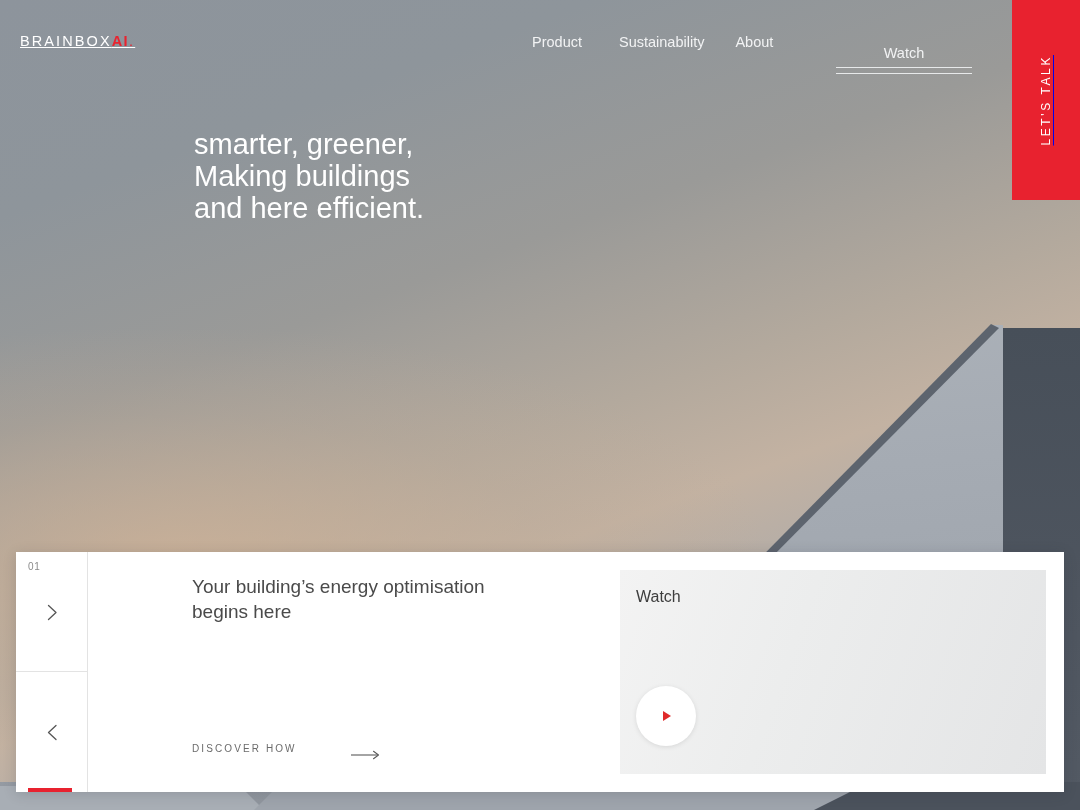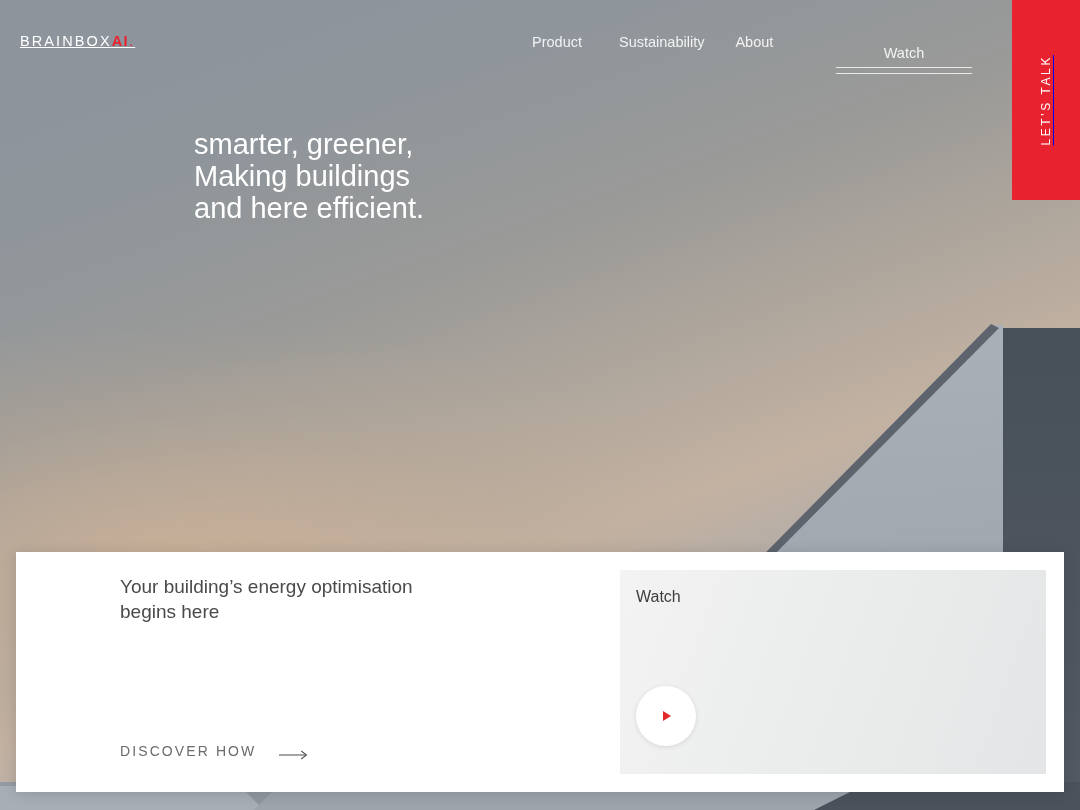--- a/index.html
+++ b/index.html
@@ -160,21 +160,21 @@
     flex:0 0 426px; position:relative; padding:22px 0 0 104px;
   }
   #card-heading {
     font-size:19px; line-height:25px; color:#4a4a4a; font-weight:400; width:300px;
   }
   #discover-link {
     position:absolute; left:104px; top:191px;
     display:flex; align-items:center; width:200px;
     text-decoration:none; color:#6b6b6b;
   }
-  #discover-label { font-size:14px; letter-spacing:2.1px; white-space:nowrap; }
+  #discover-label { font-size:10px; letter-spacing:2.1px; white-space:nowrap; }
   #discover-arrow { position:absolute; left:159px; top:3px; }
 
   #video-panel {
     position:absolute; left:604px; top:18px; width:426px; height:204px;
     background:linear-gradient(110deg,#f3f3f3 0%,#eceded 40%,#e4e5e6 100%);
     overflow:hidden;
   }
   #watch-label {
     position:absolute; left:16px; top:18px;
     font-size:16px; color:#3d3d3d; font-weight:400;
@@ -261,20 +261,45 @@
 </header>
 
 <h1 id="hero-headline">
   <span class="hl">smarter, greener,</span>
   <span class="hl">Making buildings</span>
   <span class="hl">and here efficient.</span>
 </h1>
 
 <section id="promo-card">
 
+  <div id="carousel-rail">
+    <span id="slide-index">01</span>
+
+    <button class="rail-btn" id="carousel-next">
+      <span>
+        <svg width="11" height="17" viewBox="0 0 11 17" fill="none">
+          <path d="M1.5 1.5 L9 8.5 L1.5 15.5" stroke="#555" stroke-width="1.3" stroke-linecap="round" stroke-linejoin="round"></path>
+        </svg>
+      </span>
+    </button>
+
+    <div id="rail-divider"></div>
+
+    <button class="rail-btn" id="carousel-prev">
+      <span>
+        <svg width="11" height="17" viewBox="0 0 11 17" fill="none">
+          <path d="M9 1.5 L1.5 8.5 L9 15.5" stroke="#555" stroke-width="1.3" stroke-linecap="round" stroke-linejoin="round"></path>
+        </svg>
+      </span>
+    </button>
+
+    <div id="progress-track">
+      <div id="progress-fill"></div>
+    </div>
+  </div>
 
   <div id="card-copy">
     <h2 id="card-heading">Your building’s energy optimisation begins here</h2>
 
     <a id="discover-link" href="#">
       <span id="discover-label">DISCOVER HOW</span>
       <span id="discover-arrow">
         <svg width="30" height="10" viewBox="0 0 30 10" fill="none">
           <path d="M0 5 H27" stroke="#5a5a5a" stroke-width="1.1"></path>
           <path d="M22.5 1.3 L27.5 5 L22.5 8.7" stroke="#5a5a5a" stroke-width="1.1" stroke-linecap="round" stroke-linejoin="round" fill="none"></path>

